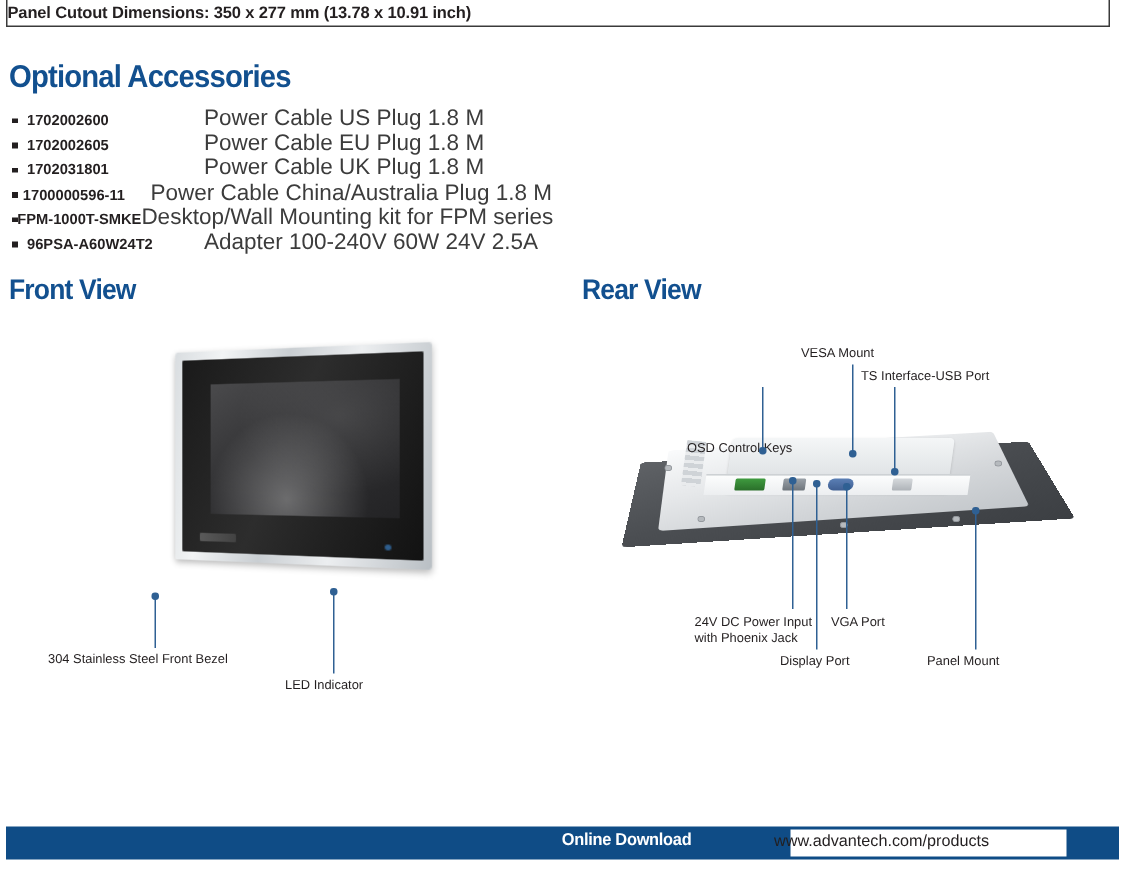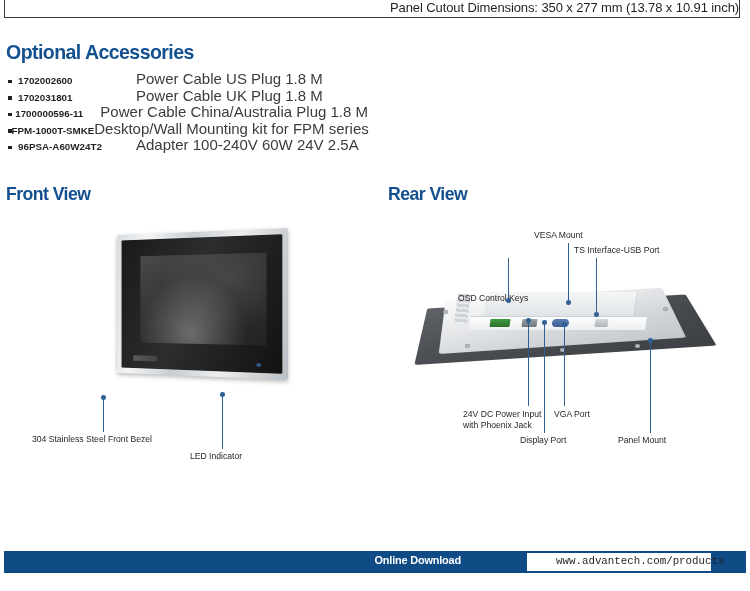--- a/index.html
+++ b/index.html
@@ -24,23 +24,23 @@
     width: 736px;
     height: 56px;
     border: 1.5px solid #3a3a3a;
     box-sizing: border-box;
   }
   .spec-box-title {
     position: absolute;
     left: 0;
     right: 0;
     bottom: 2px;
-    text-align: right;
-    font-size: 13px;
-    font-weight: normal;
+    text-align: left;
+    font-size: 11px;
+    font-weight: bold;
     color: #231f20;
     letter-spacing: -0.1px;
   }
 
   
   .heading {
     position: absolute;
     color: #12508f;
     font-weight: bold;
     font-size: 21px;
@@ -247,42 +247,46 @@
     left: 526px;
     top: 552px;
     width: 186px;
     height: 20px;
     background: #ffffff;
     border: 1px solid #0f4c86;
     box-sizing: border-box;
   }
   .footer-url {
     position: absolute;
-    left: 556px;
+    left: 516px;
     top: 555px;
     font-size: 10.8px;
     color: #231f20;
     white-space: nowrap;
-    font-family: Liberation Mono, monospace;
   }
 </style>
 </head>
 <body>
 
 <div class="spec-box">
   <div class="spec-box-title">Panel Cutout Dimensions: 350 x 277 mm (13.78 x 10.91 inch)</div>
 </div>
 
 <div class="heading" id="heading-optional">Optional Accessories</div>
 
 <div class="acc-list">
   <div class="acc-row">
     <span class="acc-bullet"><i></i></span>
     <span class="acc-pn">1702002600</span>
     <span class="acc-desc">Power Cable US Plug 1.8 M</span>
+  </div>
+  <div class="acc-row">
+    <span class="acc-bullet"><i></i></span>
+    <span class="acc-pn">1702002605</span>
+    <span class="acc-desc">Power Cable EU Plug 1.8 M</span>
   </div>
   <div class="acc-row">
     <span class="acc-bullet"><i></i></span>
     <span class="acc-pn">1702031801</span>
     <span class="acc-desc">Power Cable UK Plug 1.8 M</span>
   </div>
   <div class="acc-row">
     <span class="acc-bullet"><i></i></span>
     <span class="acc-pn">1700000596-11</span>
     <span class="acc-desc">Power Cable China/Australia Plug 1.8 M</span>

